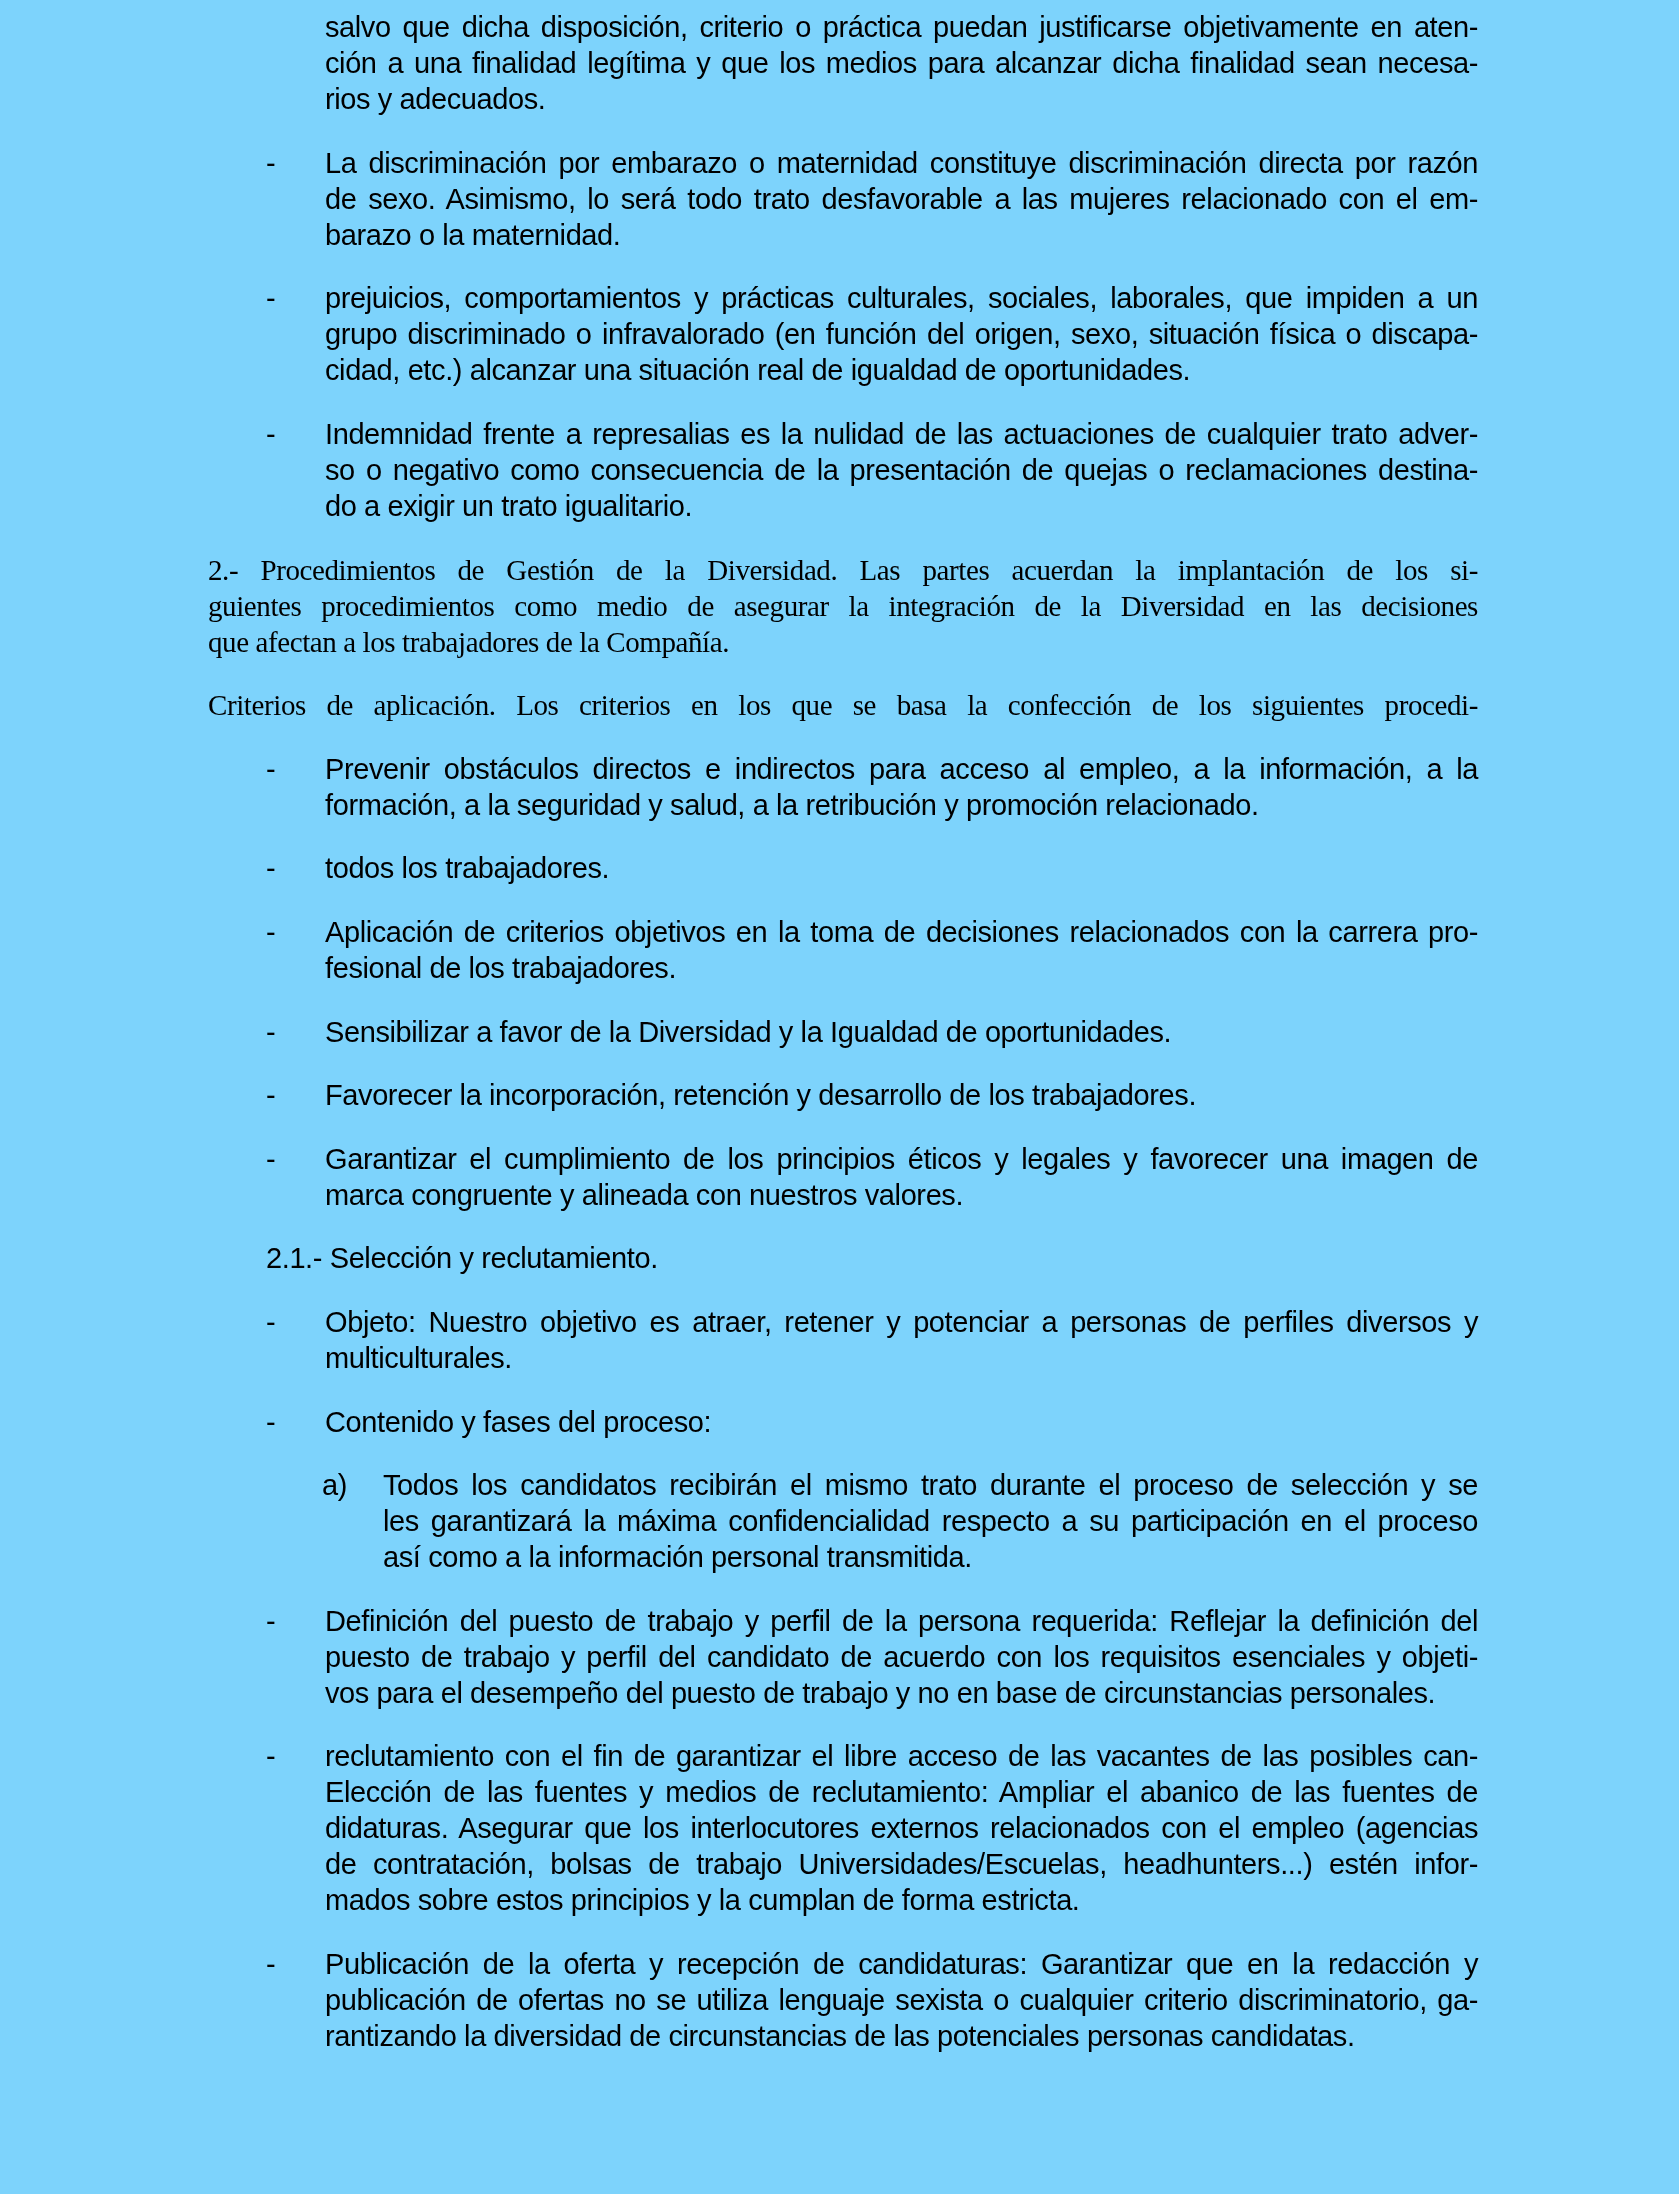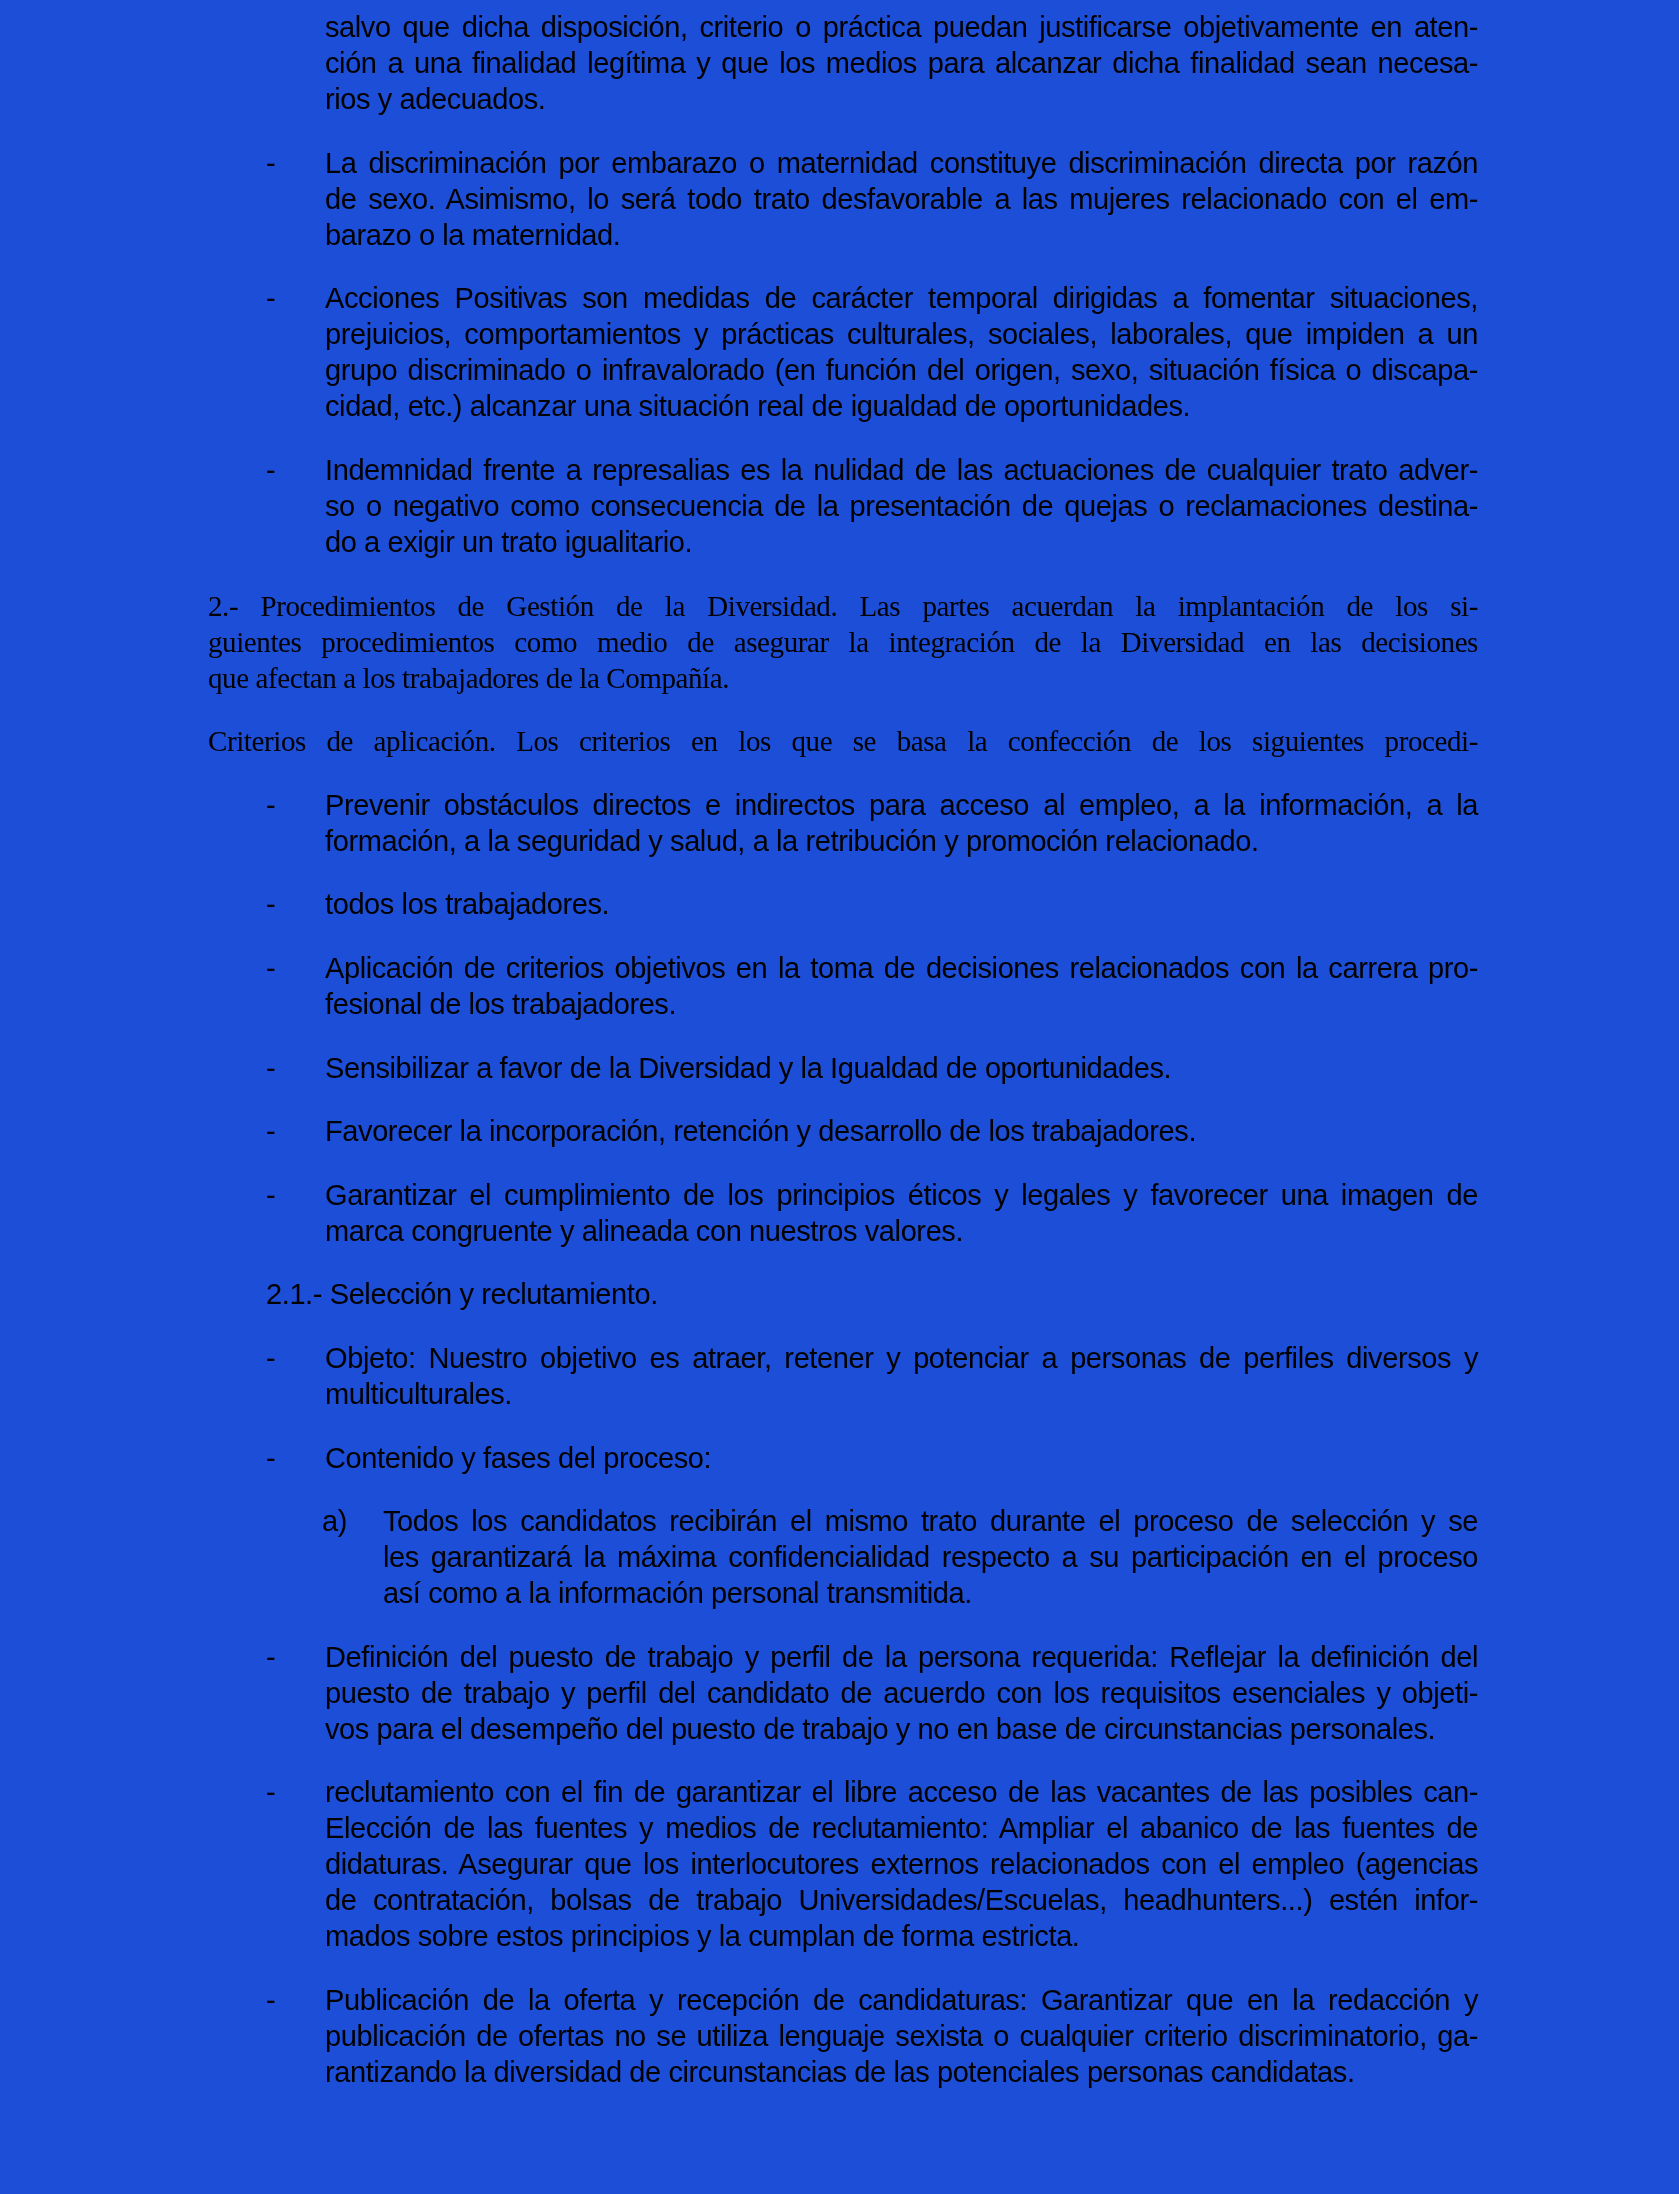--- a/index.html
+++ b/index.html
@@ -6,21 +6,21 @@
     margin: 0;
     padding: 0;
     background: #ffffff;
   }
   .page {
     position: relative;
     width: 1679px;
     height: 2194px;
     box-sizing: border-box;
     padding: 9.2px 201px 0 208px;
-    background: #1d4ed8;
+    background: #7dd3fc;
     color: #000000;
     font-family: "Liberation Sans", "DejaVu Sans", sans-serif;
     font-size: 29px;
     line-height: 36px;
     letter-spacing: -0.4px;
     overflow: hidden;
   }
   .block { margin-top: 27.6px; }
   .block:first-child { margin-top: 0; }
 
@@ -77,21 +77,20 @@
         <span class="marker">-</span>
         <div class="content">
           <div class="line">La discriminación por embarazo o maternidad constituye discriminación directa por razón</div>
           <div class="line">de sexo. Asimismo, lo será todo trato desfavorable a las mujeres relacionado con el em-</div>
           <div class="line last">barazo o la maternidad.</div>
         </div>
       </div>
       <div class="block bullet">
         <span class="marker">-</span>
         <div class="content">
-          <div class="line">Acciones Positivas son medidas de carácter temporal dirigidas a fomentar situaciones,</div>
           <div class="line">prejuicios, comportamientos y prácticas culturales, sociales, laborales, que impiden a un</div>
           <div class="line">grupo discriminado o infravalorado (en función del origen, sexo, situación física o discapa-</div>
           <div class="line last">cidad, etc.) alcanzar una situación real de igualdad de oportunidades.</div>
         </div>
       </div>
       <div class="block bullet">
         <span class="marker">-</span>
         <div class="content">
           <div class="line">Indemnidad frente a represalias es la nulidad de las actuaciones de cualquier trato adver-</div>
           <div class="line">so o negativo como consecuencia de la presentación de quejas o reclamaciones destina-</div>

